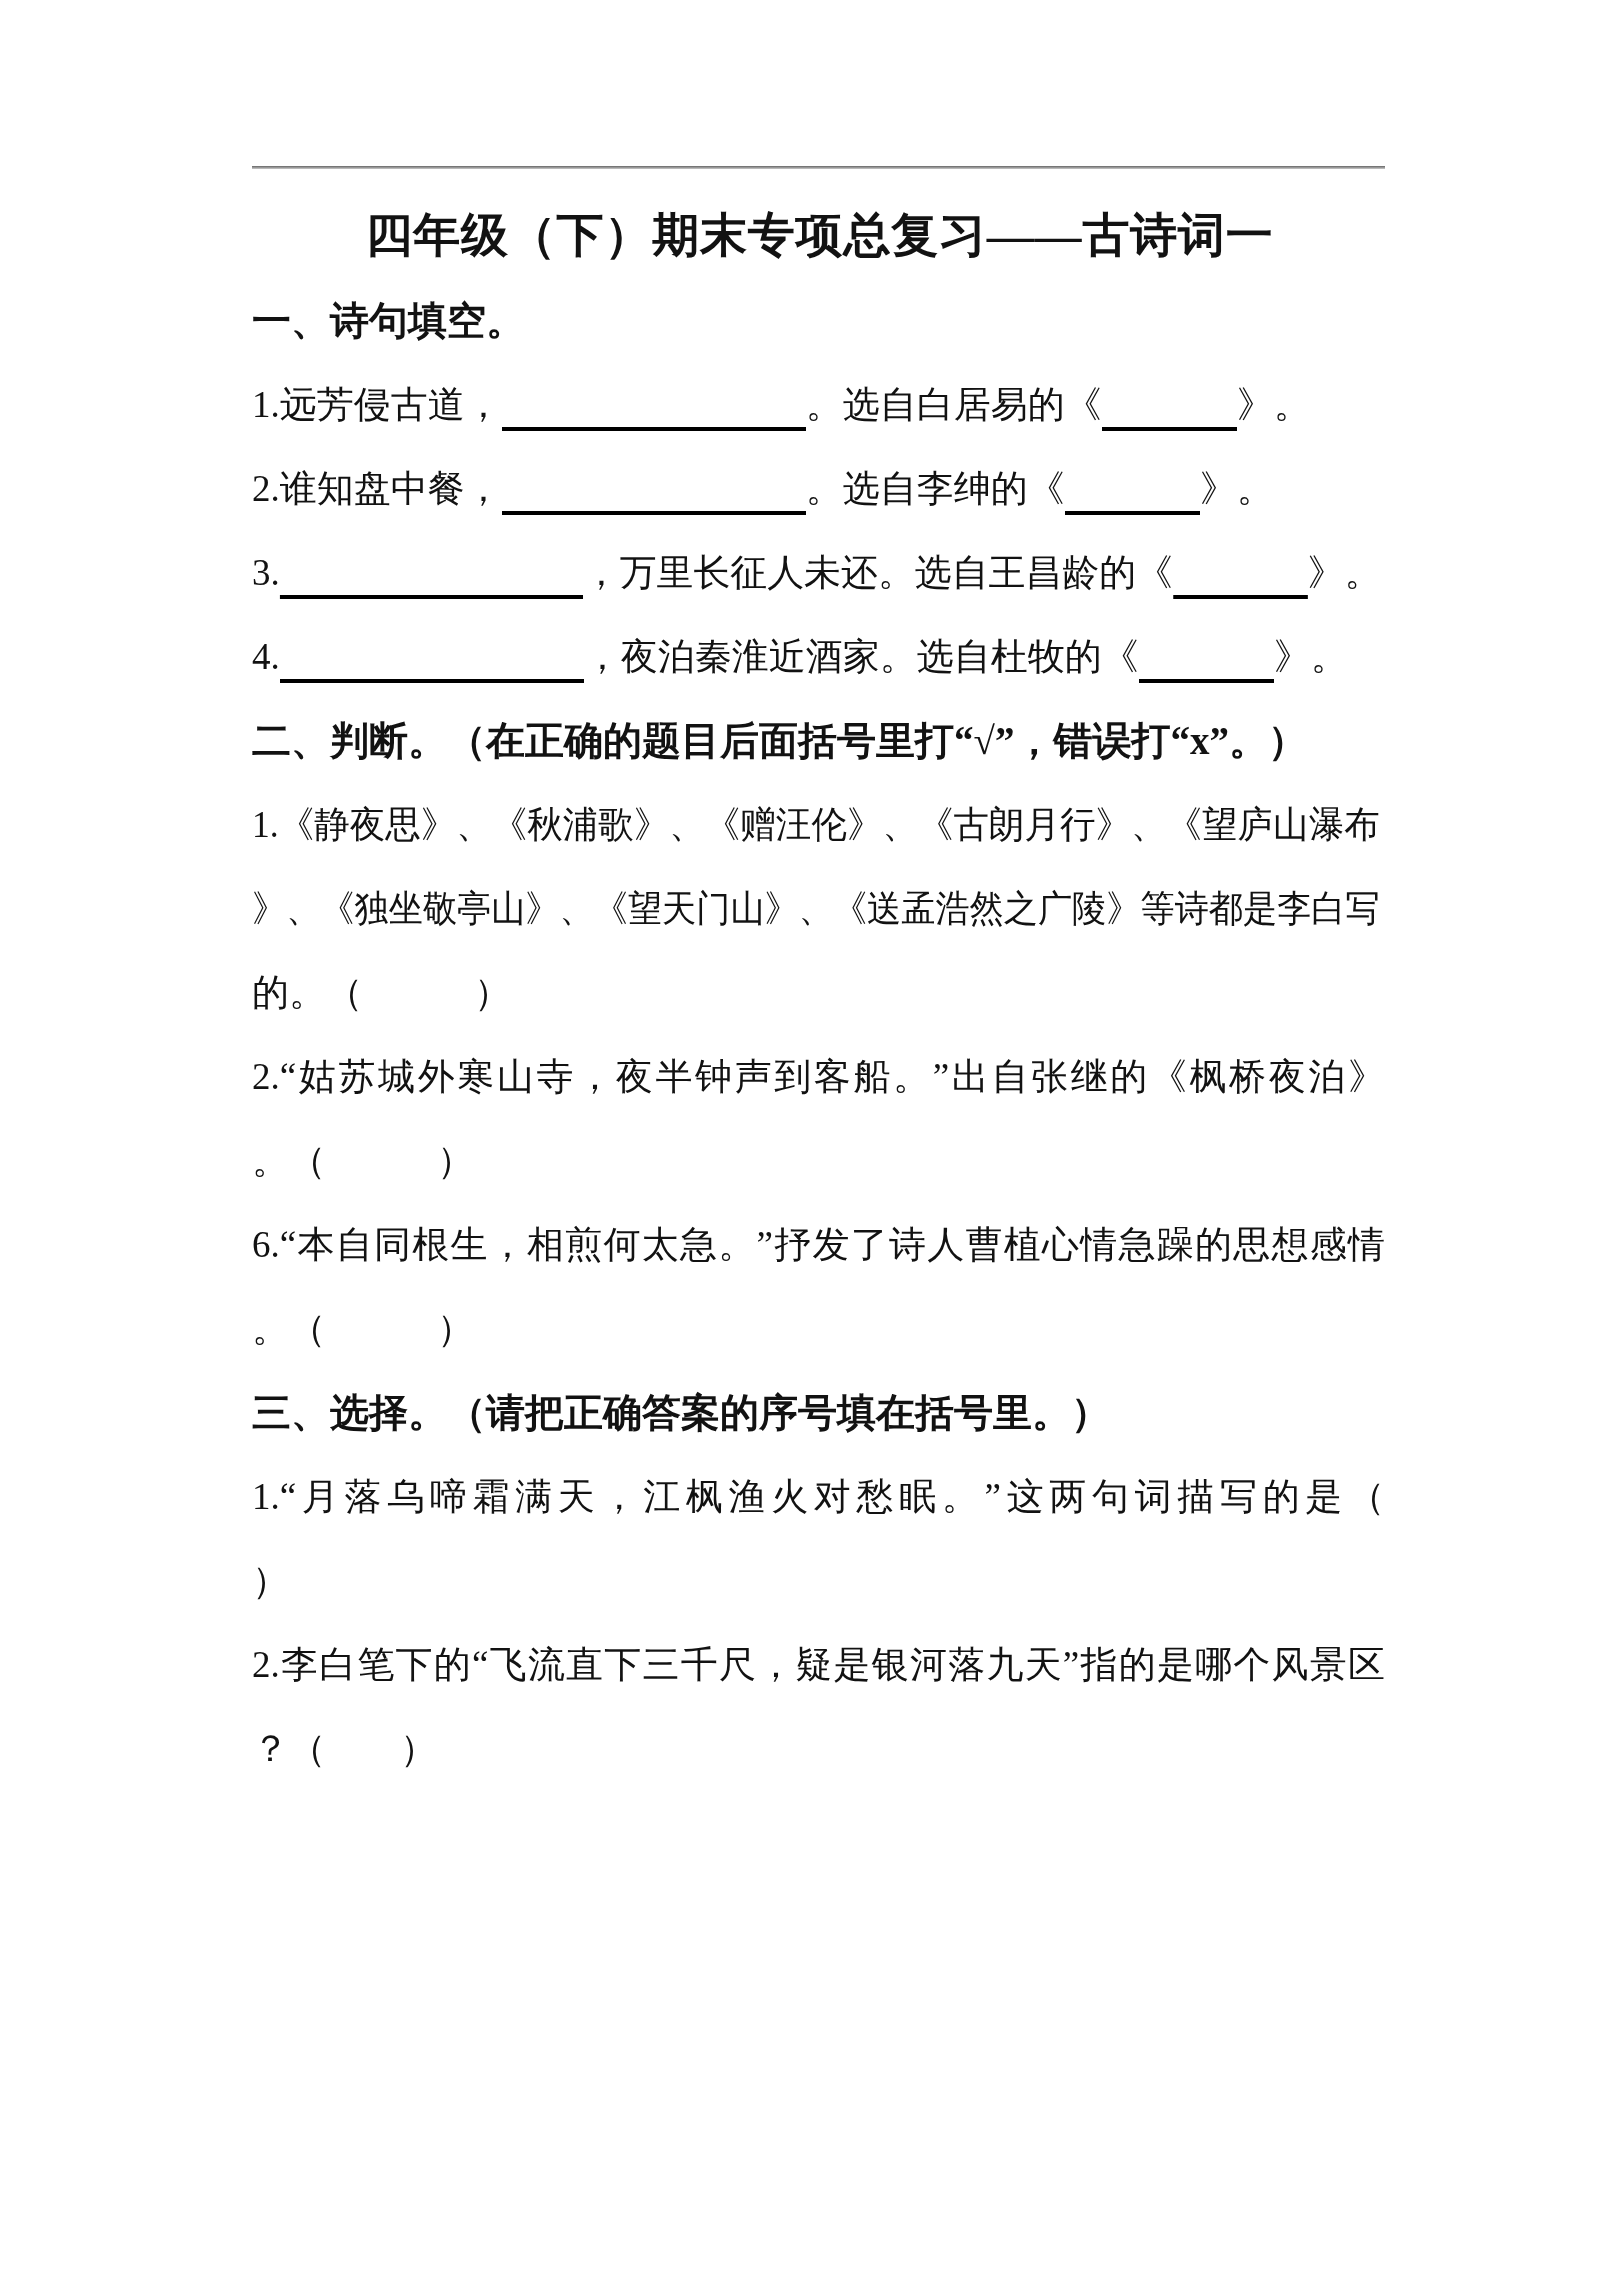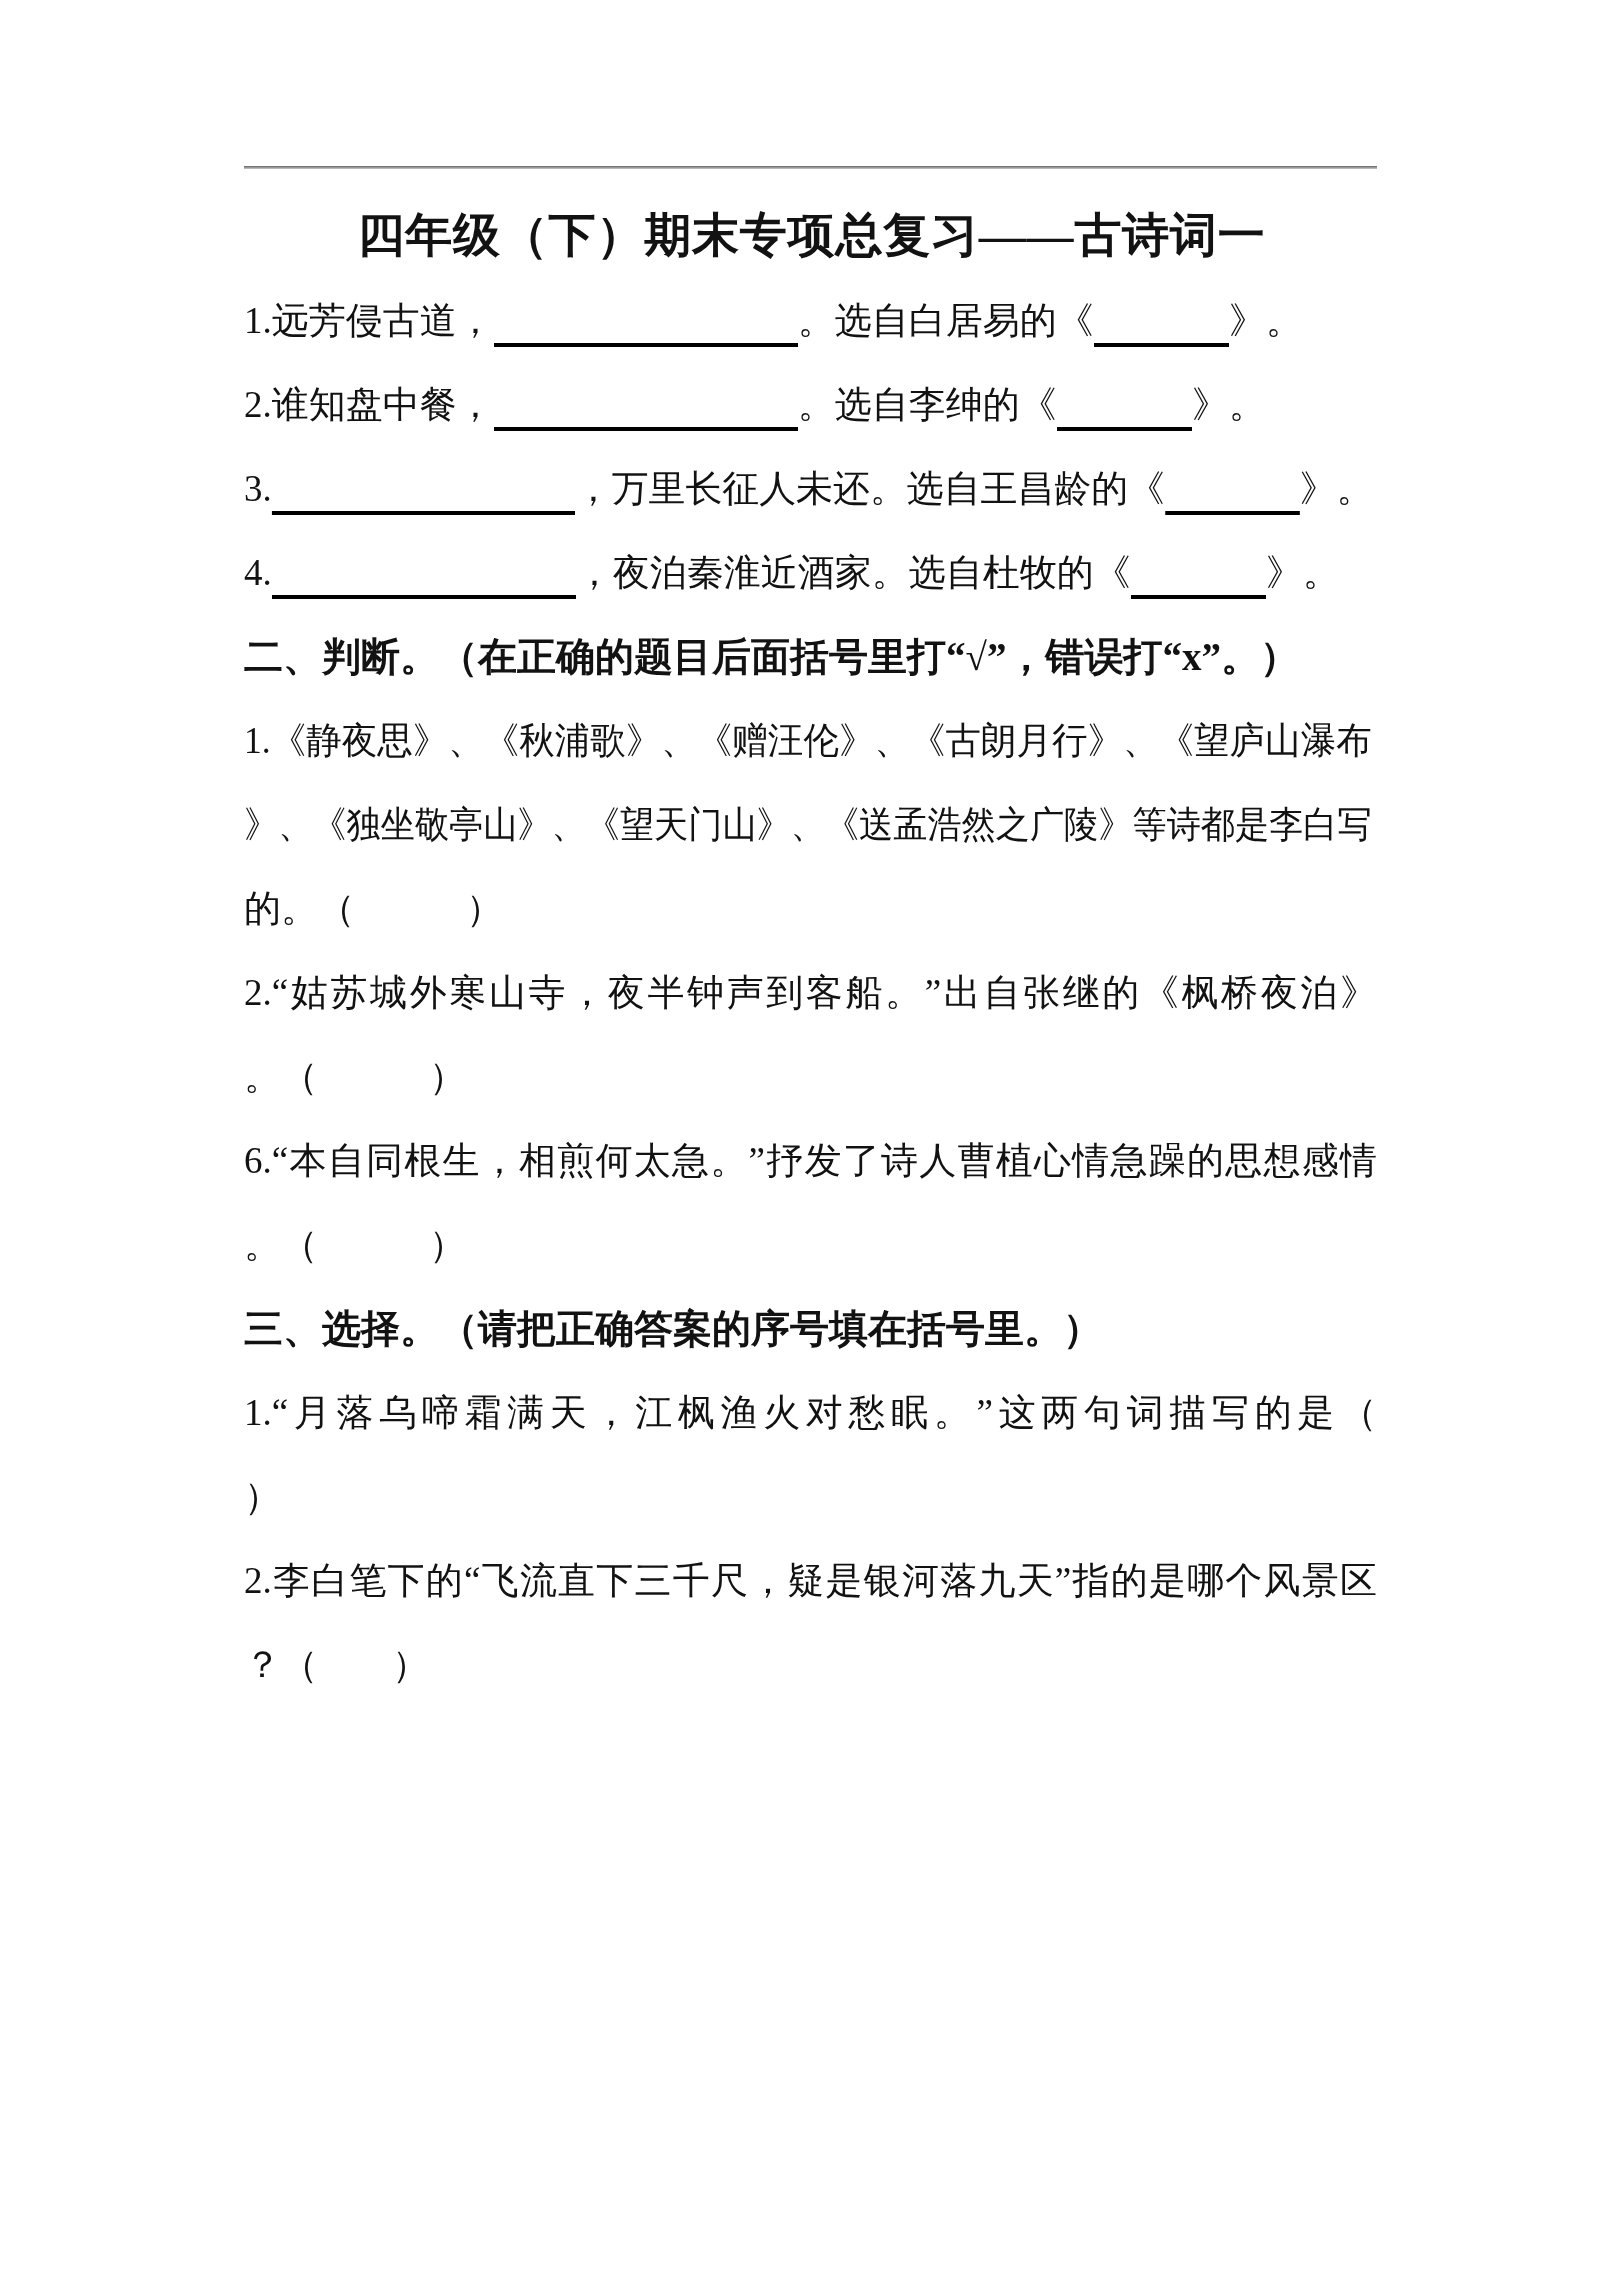--- a/index.html
+++ b/index.html
@@ -1,20 +1,20 @@
 <!DOCTYPE html>
 <html style="font-size:13.5px"><head>
 <meta charset="utf-8">
 <style>
   html,body{margin:0;padding:0;}
   body{
     width:1623px;height:2295px;background:#ffffff;position:relative;overflow:hidden;
     font-family:"Liberation Serif","DejaVu Serif",serif;color:#121212;
   }
-  .page{position:absolute;left:0;top:0;width:1608px;height:2295px;background:#ffffff;}
+  .page{position:absolute;left:8px;top:0;width:1608px;height:2295px;background:#ffffff;}
   .divider{
     position:absolute;left:244px;top:166px;width:1133px;height:3.4px;
     background:linear-gradient(to bottom,#767676 0,#767676 48%,#b9b9b9 52%,#b9b9b9 100%);
   }
   .title{
     position:absolute;left:0;top:196px;width:1623px;margin:0;
     text-align:center;font-size:47px;line-height:79px;font-weight:700;letter-spacing:0.8px;
   }
   .doc{position:absolute;left:244px;top:279px;width:1133px;}
   .line{
@@ -27,20 +27,21 @@
   }
   .txt{display:inline;}
 </style>
 </head>
 <body>
 
 <div class="page">
   <div class="divider"></div>
   <h1 class="title">四年级（下）期末专项总复习——古诗词一</h1>
   <div class="doc" id="doc">
+      <div class="line heading"><span class="txt">一、诗句填空。</span></div>
       <div class="line body"><span class="txt">1.远芳侵古道，</span><span class="blank" style="width: 304px;"></span><span class="txt">。选自白居易的《</span><span class="blank" style="width: 135px;"></span><span class="txt">》。</span></div>
       <div class="line body"><span class="txt">2.谁知盘中餐，</span><span class="blank" style="width: 304px;"></span><span class="txt">。选自李绅的《</span><span class="blank" style="width: 135px;"></span><span class="txt">》。</span></div>
       <div class="line body" style="transform: scaleX(0.997026); transform-origin: left center; text-align-last: auto;"><span class="txt">3.</span><span class="blank" style="width: 304px;"></span><span class="txt">，万里长征人未还。选自王昌龄的《</span><span class="blank" style="width: 135px;"></span><span class="txt">》。</span></div>
       <div class="line body"><span class="txt">4.</span><span class="blank" style="width: 304px;"></span><span class="txt">，夜泊秦淮近酒家。选自杜牧的《</span><span class="blank" style="width: 135px;"></span><span class="txt">》。</span></div>
       <div class="line heading"><span class="txt">二、判断。（在正确的题目后面括号里打“√”，错误打“x”。）</span></div>
       <div class="line body justify" style="transform: scaleX(0.959914); transform-origin: left center; text-align-last: auto;"><span class="txt">1.《静夜思》、《秋浦歌》、《赠汪伦》、《古朗月行》、《望庐山瀑布</span></div>
       <div class="line body justify" style="transform: scaleX(0.923554); transform-origin: left center; text-align-last: auto;"><span class="txt">》、《独坐敬亭山》、《望天门山》、《送孟浩然之广陵》等诗都是李白写</span></div>
       <div class="line body"><span class="txt">的。（　　　）</span></div>
       <div class="line body justify"><span class="txt">2.“姑苏城外寒山寺，夜半钟声到客船。”出自张继的《枫桥夜泊》</span></div>
       <div class="line body"><span class="txt">。（　　　）</span></div>

